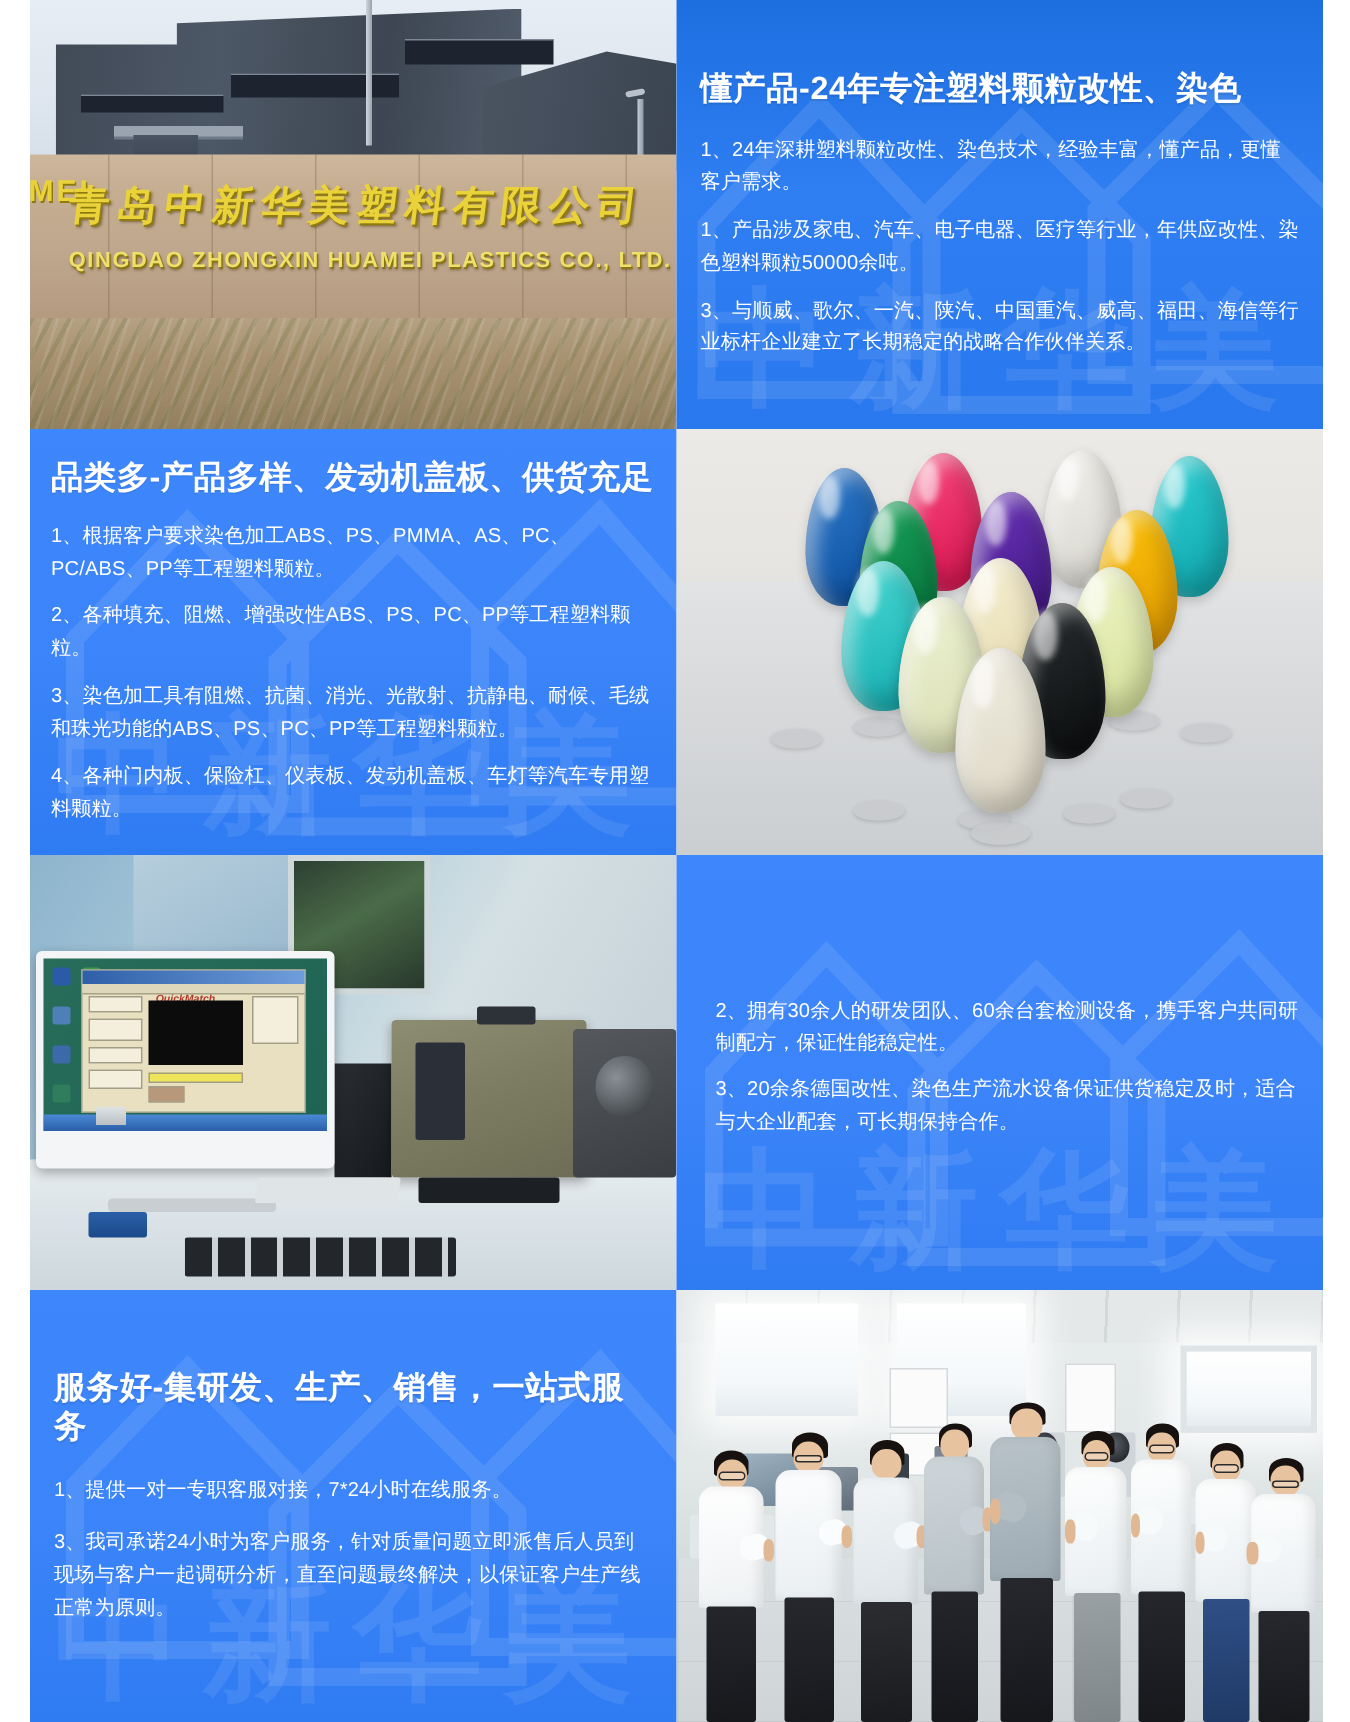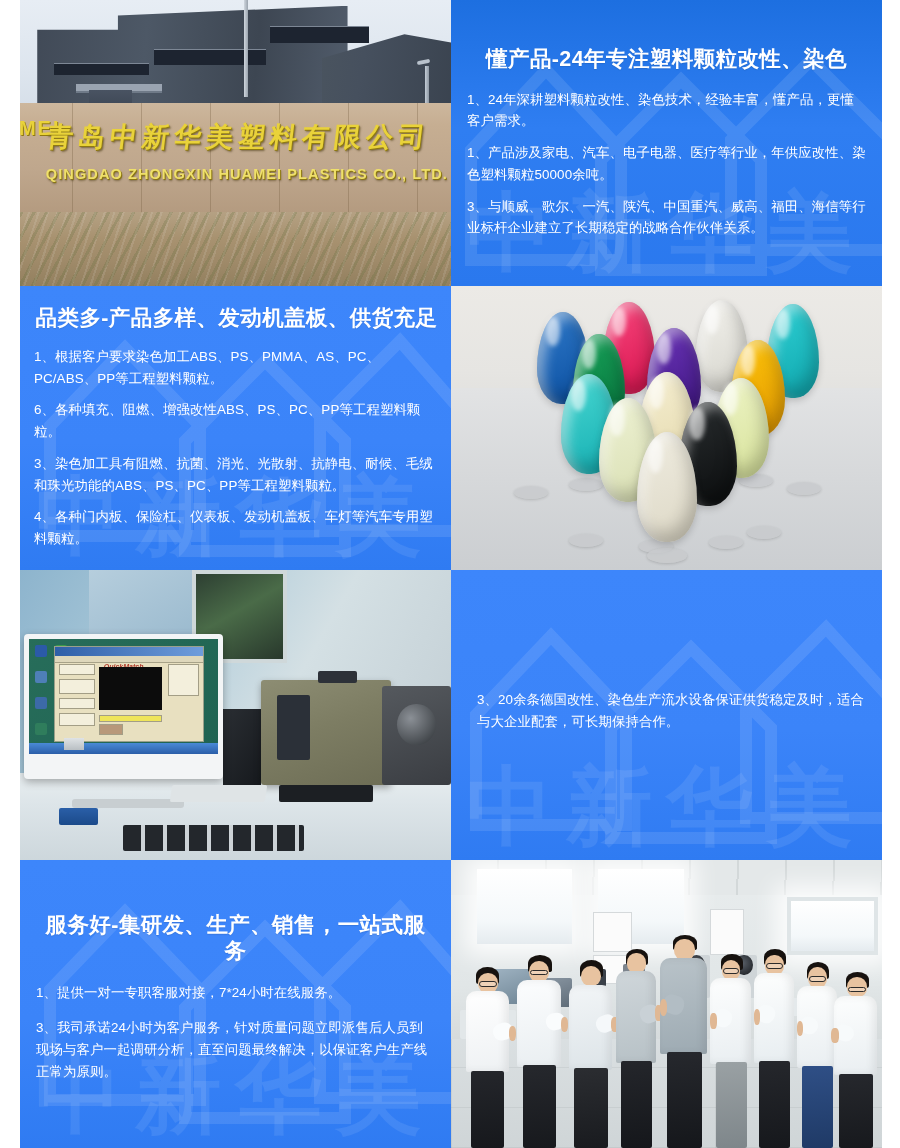--- a/index.html
+++ b/index.html
@@ -64,21 +64,21 @@
     pointer-events: none;
     font-family: "DejaVu Sans", "Liberation Sans", sans-serif;
   }
 
   .panel-title {
     position: relative;
     z-index: 3;
     color: #ffffff;
     font-size: 21.5px;
     font-weight: 700;
-    text-align: center;
+    text-align: left;
     letter-spacing: .4px;
     margin-bottom: 14px;
     line-height: 1.2;
     text-shadow: 0 1px 1px rgba(0,0,0,.10);
   }
 
   .panel-body { position: relative; z-index: 3; }
 
   .bullet {
     color: #ffffff;
@@ -305,21 +305,21 @@
             <path d="M30 140 L105 62 L180 140 L180 250 L30 250 Z"></path>
             <path d="M165 155 L245 75 L325 155 L325 265 L165 265 Z"></path>
             <path d="M300 135 L380 55 L450 135 L450 245 L300 245 Z"></path>
           </g>
         </svg>
       </div>
       <div class="wm-brand">中新华美</div>
       <div class="panel-title">品类多-产品多样、发动机盖板、供货充足</div>
       <div class="panel-body">
         <div class="bullet">1、根据客户要求染色加工ABS、PS、PMMA、AS、PC、PC/ABS、PP等工程塑料颗粒。</div>
-        <div class="bullet">6、各种填充、阻燃、增强改性ABS、PS、PC、PP等工程塑料颗粒。</div>
+        <div class="bullet">2、各种填充、阻燃、增强改性ABS、PS、PC、PP等工程塑料颗粒。</div>
         <div class="bullet">3、染色加工具有阻燃、抗菌、消光、光散射、抗静电、耐候、毛绒和珠光功能的ABS、PS、PC、PP等工程塑料颗粒。</div>
         <div class="bullet">4、各种门内板、保险杠、仪表板、发动机盖板、车灯等汽车专用塑料颗粒。</div>
       </div>
     </div>
 
     <div class="cell">
       <div class="photo ph-pellets">
         <div class="tbl"></div>
 
         <div class="stand" style="left:63px;  top:200px;"></div>
@@ -407,20 +407,21 @@
         <svg viewBox="0 0 431 290" preserveAspectRatio="none">
           <g fill="none" stroke="#ffffff" stroke-width="12">
             <path d="M25 145 L100 66 L175 145 L175 255 L25 255 Z"></path>
             <path d="M160 158 L240 78 L320 158 L320 268 L160 268 Z"></path>
             <path d="M295 138 L375 58 L448 138 L448 248 L295 248 Z"></path>
           </g>
         </svg>
       </div>
       <div class="wm-brand">中新华美</div>
       <div class="panel-body">
+        <div class="bullet">2、拥有30余人的研发团队、60余台套检测设备，携手客户共同研制配方，保证性能稳定性。</div>
         <div class="bullet">3、20余条德国改性、染色生产流水设备保证供货稳定及时，适合与大企业配套，可长期保持合作。</div>
       </div>
     </div>
 
     <div class="cell panel light p4">
       <div class="wm-house">
         <svg viewBox="0 0 431 288" preserveAspectRatio="none">
           <g fill="none" stroke="#ffffff" stroke-width="12">
             <path d="M30 130 L105 52 L180 130 L180 240 L30 240 Z"></path>
             <path d="M165 148 L245 68 L325 148 L325 258 L165 258 Z"></path>

